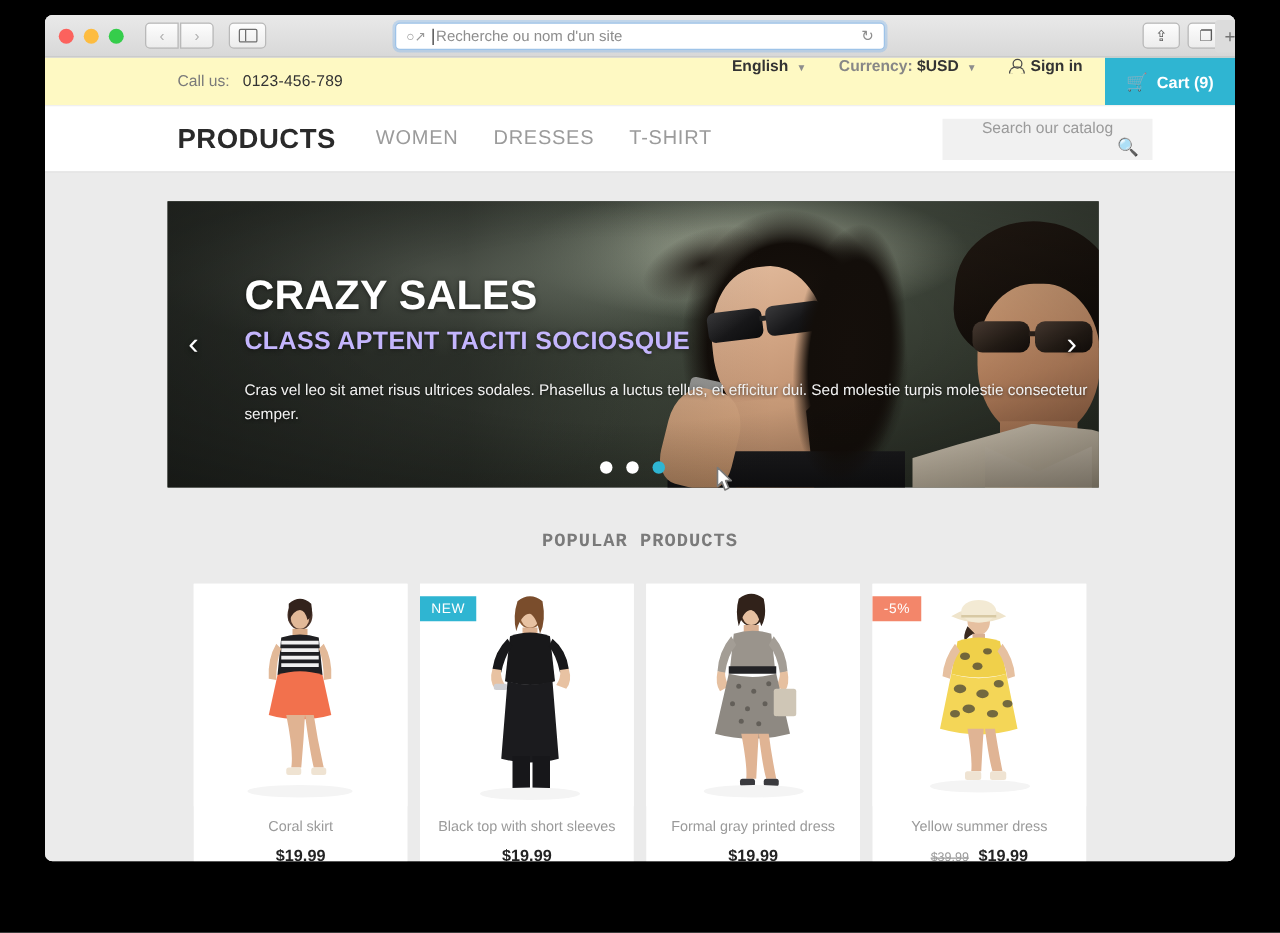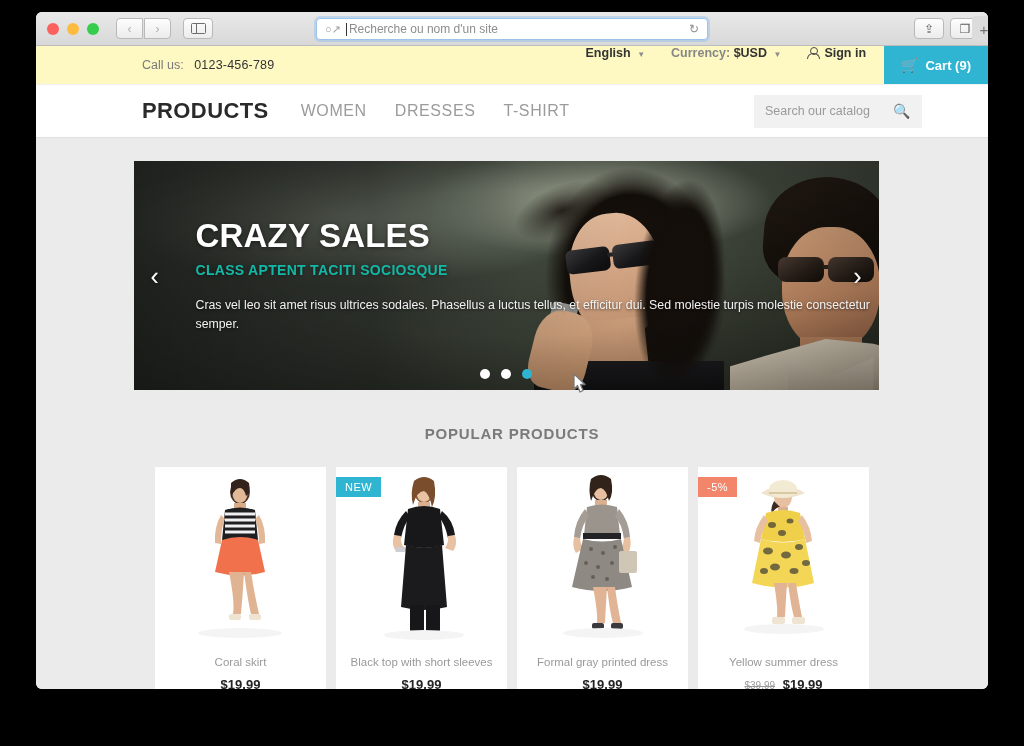--- a/index.html
+++ b/index.html
@@ -126,21 +126,21 @@
   .logo {
     margin-left: 106px;
     font-size: 22px; font-weight: bold; color: #2a2a2a;
     letter-spacing: 0.4px;
   }
   .mainnav { display: flex; gap: 28px; margin-left: 32px; }
   .mainnav a { color: #9b9b9b; font-size: 16px; letter-spacing: .6px; text-decoration: none; text-align: right; }
   .catalog-search {
     margin-left: auto; margin-right: 66px;
     width: 168px; height: 33px; background: #f1f1f1;
-    display: flex; align-items: center; padding: 0 11px;
+    display: flex; align-items: center; padding: 0 11px; flex-direction: column;
   }
   .catalog-search .ph { color: #9a9a9a; font-size: 12.5px; }
   .catalog-search .mag2 { margin-left: auto; color: #4a4a4a; font-size: 14px; }
 
   
   .hero-wrap { padding: 24px 12px 0 0; display: flex; justify-content: center; }
   .hero {
     position: relative;
     width: 745px; height: 229px;
     overflow: hidden;
@@ -257,21 +257,21 @@
     position: absolute; inset: 0;
     background: radial-gradient(ellipse 75% 80% at 50% 45%, rgba(0,0,0,0) 40%, rgba(0,0,0,.35) 100%);
   }
 
   .hero-text { position: absolute; left: 62px; top: 56px; z-index: 5; }
   .hero-title {
     color: #fff; font-size: 33px; font-weight: bold; letter-spacing: .2px;
     text-shadow: 0 1px 4px rgba(0,0,0,.5);
   }
   .hero-sub {
-    color: #14b8a6; font-size: 14px; font-weight: bold; margin-top: 7px; letter-spacing: .3px;
+    color: #c4b5fd; font-size: 20px; font-weight: bold; margin-top: 7px; letter-spacing: .3px;
     text-shadow: 0 1px 4px rgba(0,0,0,.5);
   }
   .hero-body {
     color: #f2f2f2; font-size: 12.3px; line-height: 1.52; margin-top: 18px;
     text-shadow: 0 1px 3px rgba(0,0,0,.6);
   }
   .hero-arrow {
     position: absolute; top: 50%; transform: translateY(-50%);
     color: #fff; font-size: 25px; z-index: 6; line-height: 1;
     text-shadow: 0 1px 4px rgba(0,0,0,.6);
@@ -284,21 +284,21 @@
     display: flex; gap: 11px; z-index: 6;
   }
   .hdot { width: 10px; height: 10px; border-radius: 50%; background: #fff; }
   .hdot.active { background: #2fb5d2; }
 
   .cursor { position: absolute; left: 533px; top: 360px; z-index: 20; }
 
   
   .section-title {
     text-align: center; color: #7a7a7a; font-size: 15px; font-weight: bold;
-    letter-spacing: .8px; margin-top: 35px;
+    letter-spacing: .8px; margin-top: 35px; font-family: Liberation Mono, monospace;
   }
   .products {
     display: flex; justify-content: center; gap: 10px; margin-top: 25px;
   }
   .card {
     width: 171px; background: #fff; position: relative; padding-bottom: 14px;
   }
   .card-img {
     height: 178px; position: relative; overflow: hidden; background: #fff;
   }

